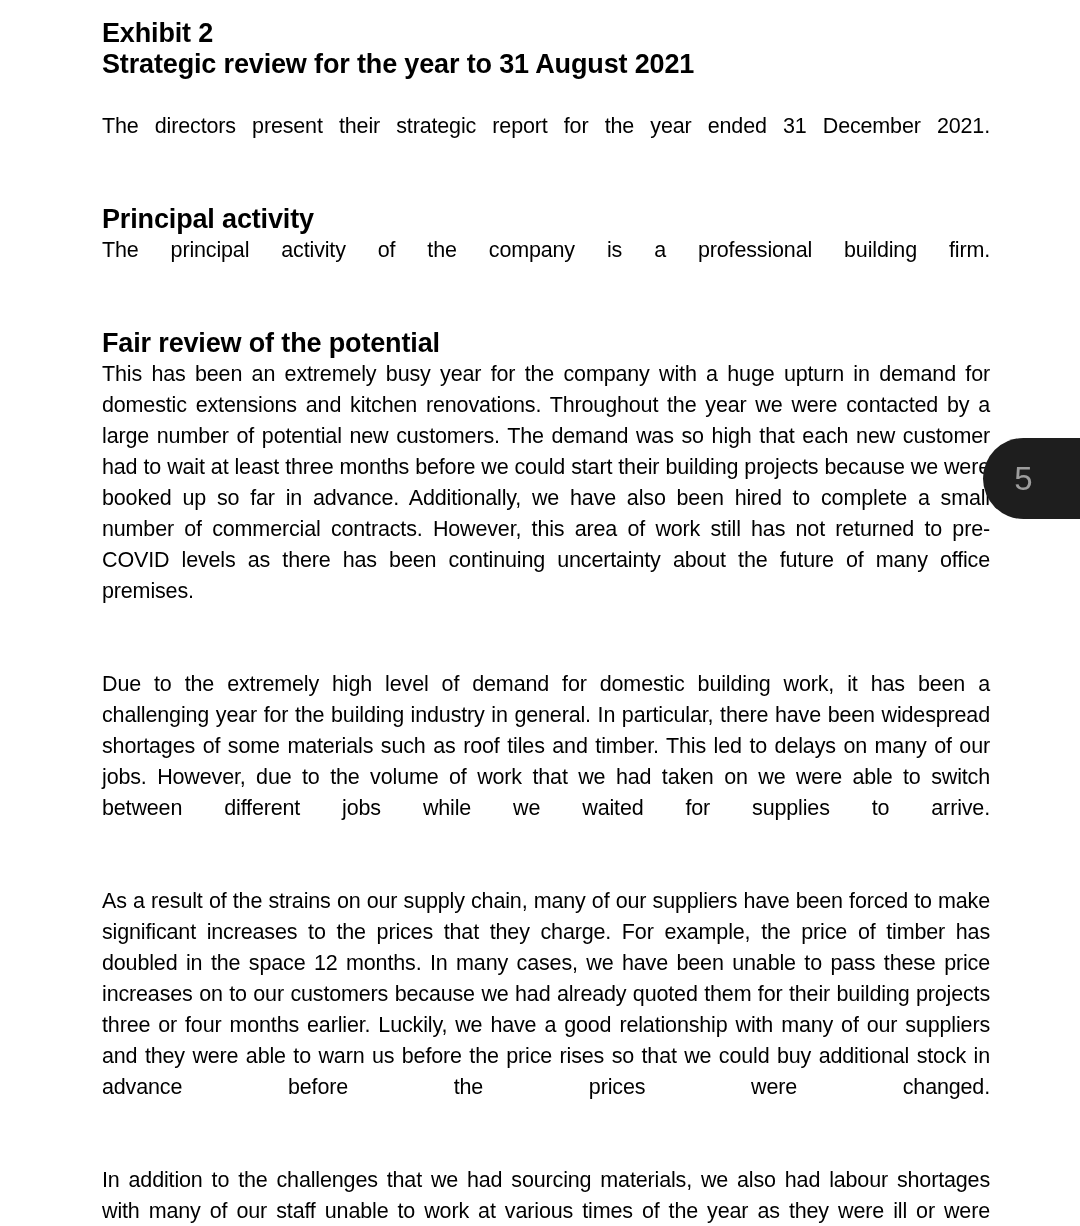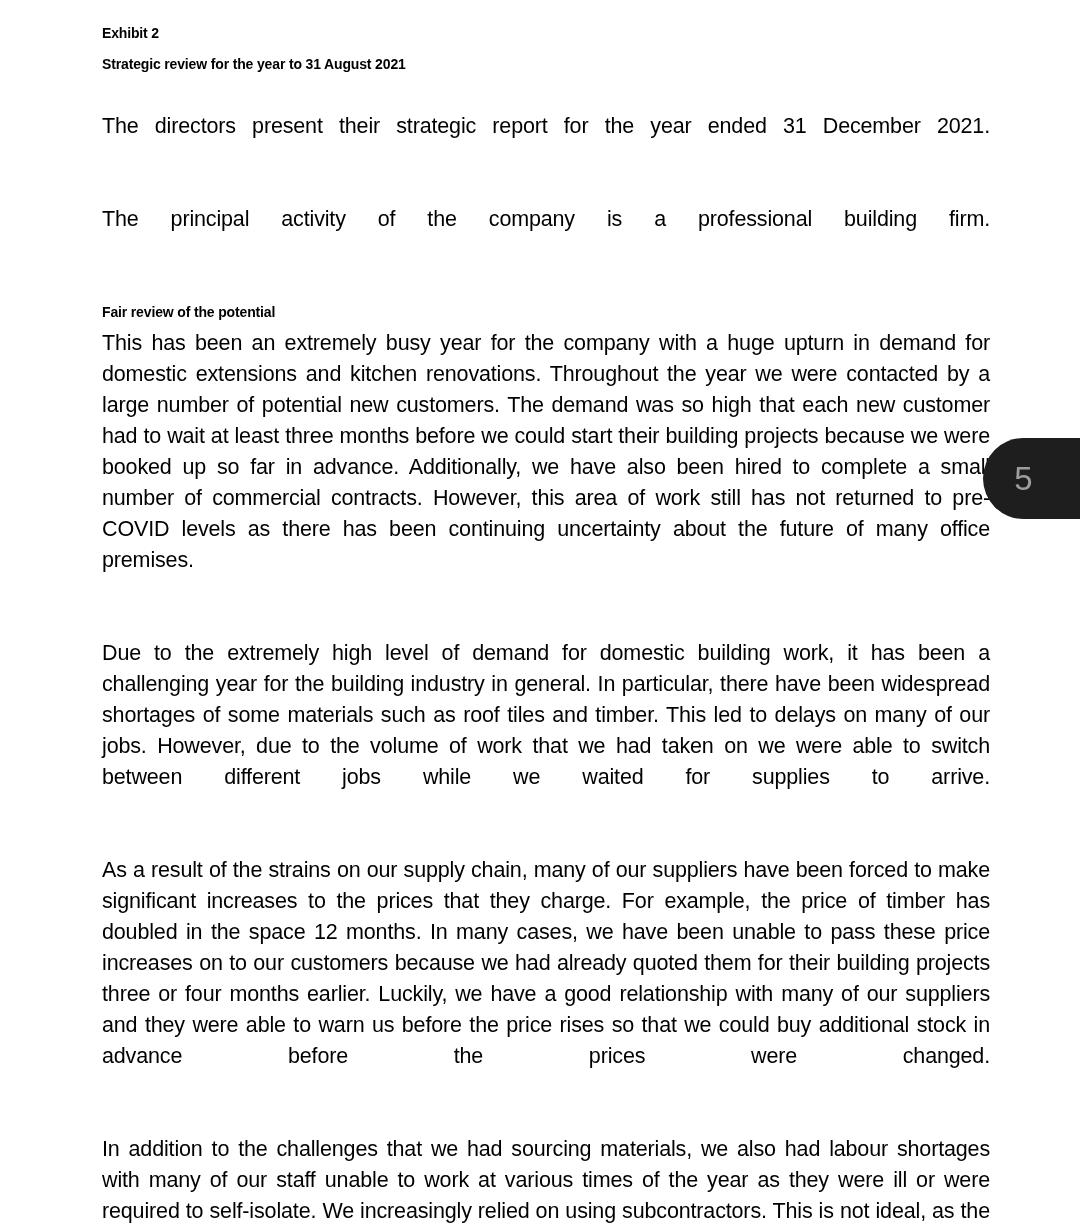--- a/index.html
+++ b/index.html
@@ -31,21 +31,21 @@
   .line,
   .para {
     font-size: 21.5px;
     line-height: 31px;
     letter-spacing: -0.15px;
     color: #000000;
   }
 
   .heading {
     font-weight: bold;
-    font-size: 14px;
+    font-size: 27px;
     line-height: 31px;
     letter-spacing: -0.15px;
     color: #000000;
   }
 
   .para {
     text-align: justify;
     text-justify: inter-word;
     margin: 0;
   }
@@ -100,20 +100,21 @@
     <div class="heading">Exhibit 2</div>
     <div class="heading">Strategic review for the year to 31 August 2021</div>
 
     <div class="spacer"></div>
 
     <div class="para">The directors present their strategic report for the year ended 31 December 2021.</div>
 
     <div class="spacer"></div>
 
     <div class="block">
+      <div class="heading">Principal activity</div>
       <div class="para">The principal activity of the company is a professional building firm.</div>
     </div>
 
     <div class="spacer"></div>
 
     <div class="block">
       <div class="heading">Fair review of the potential</div>
       <div class="para">This has been an extremely busy year for the company with a huge upturn in demand for domestic extensions and kitchen renovations. Throughout the year we were contacted by a large number of potential new customers. The demand was so high that each new customer had to wait at least three months before we could start their building projects because we were booked up so far in advance. Additionally, we have also been hired to complete a small number of commercial contracts. However, this area of work still has not returned to pre-COVID levels as there has been continuing uncertainty about the future of many office premises.</div>
       <div class="spacer"></div>
       <div class="para">Due to the extremely high level of demand for domestic building work, it has been a challenging year for the building industry in general. In particular, there have been widespread shortages of some materials such as roof tiles and timber. This led to delays on many of our jobs. However, due to the volume of work that we had taken on we were able to switch between different jobs while we waited for supplies to arrive.</div>

